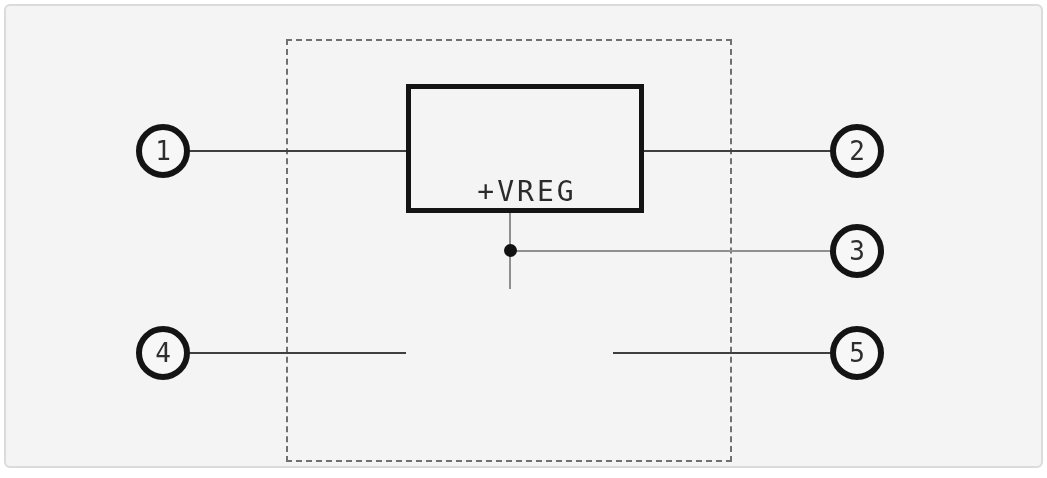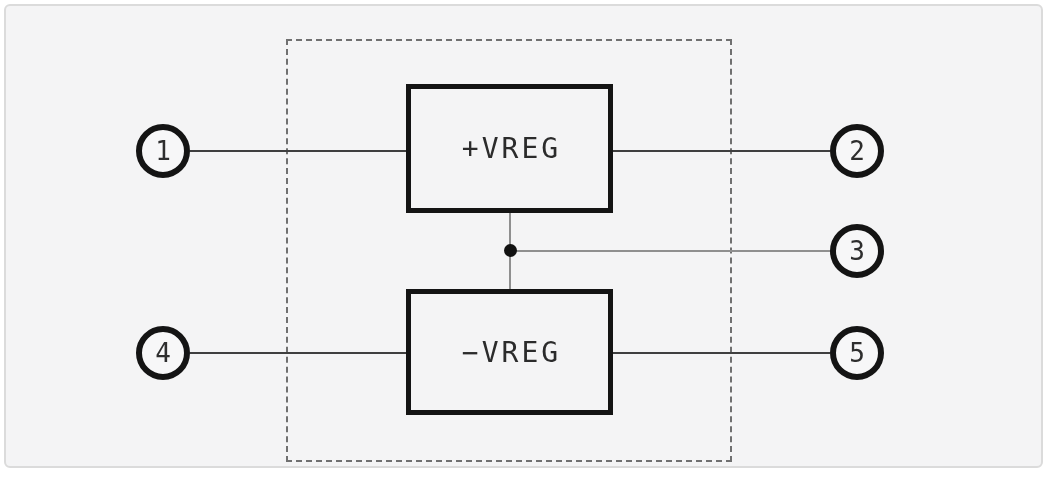--- a/index.html
+++ b/index.html
@@ -32,26 +32,26 @@
     top: 33px;
     width: 446px;
     height: 423px;
     box-sizing: border-box;
     border: 2px dashed #707070;
     background: transparent;
   }
   .block {
     position: absolute;
     left: 400px;
-    width: 207px;
+    width: 238px;
     box-sizing: border-box;
     border: 5px solid #141414;
     background: #f4f4f5;
     display: flex;
-    align-items: center;
+    align-items: flex-end;
     justify-content: center;
   }
   .block-pos { top: 78px;  height: 129px; }
   .block-neg { top: 283px; height: 126px; }
   .block-label {
     font-size: 28px;
     letter-spacing: 3px;
     color: #2b2b2b;
     white-space: nowrap;
     transform: translateX(2px); 
@@ -116,23 +116,20 @@
     <div class="wire wire-1"></div>
     <div class="wire wire-2"></div>
     <div class="wire-vertical wire-center"></div>
     <div class="wire wire-gray wire-3"></div>
     <div class="wire wire-4"></div>
     <div class="wire wire-5"></div>
 
     <div class="block block-pos">
       <span class="block-label">+VREG</span>
     </div>
-    <div class="block block-neg">
-      <span class="block-label">−VREG</span>
-    </div>
 
     <div class="junction-dot"></div>
 
     <div class="terminal t1">
       <span class="terminal-number">1</span>
     </div>
     <div class="terminal t2">
       <span class="terminal-number">2</span>
     </div>
     <div class="terminal t3">

